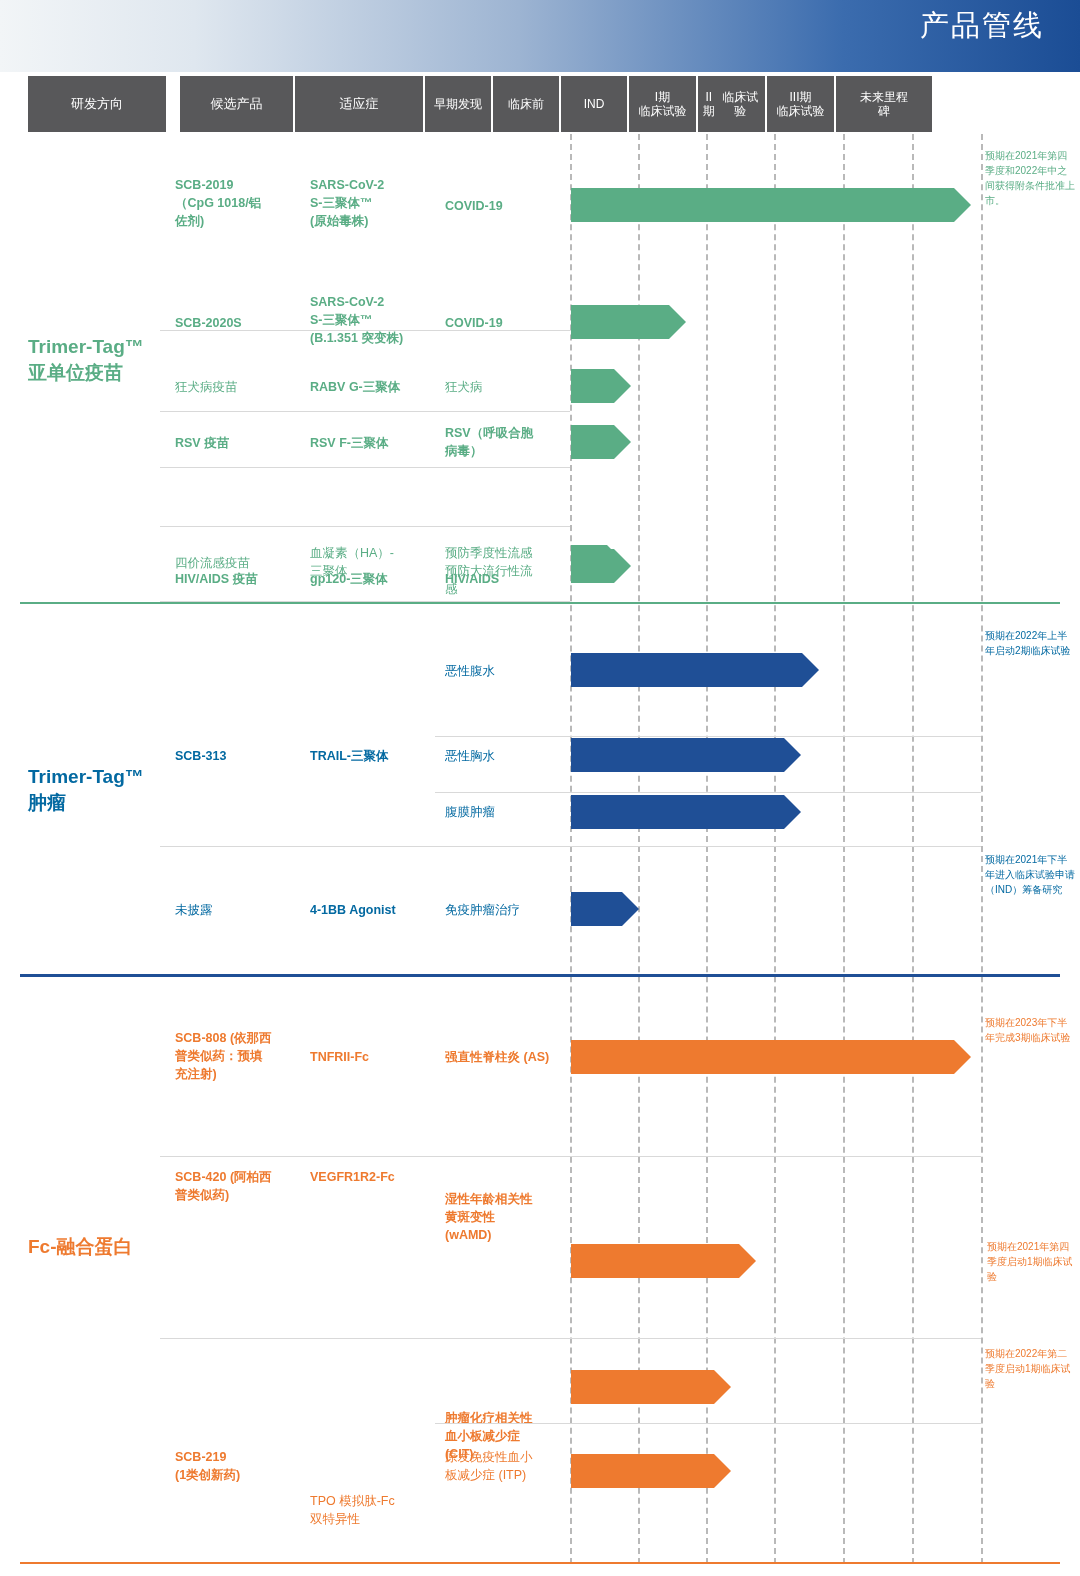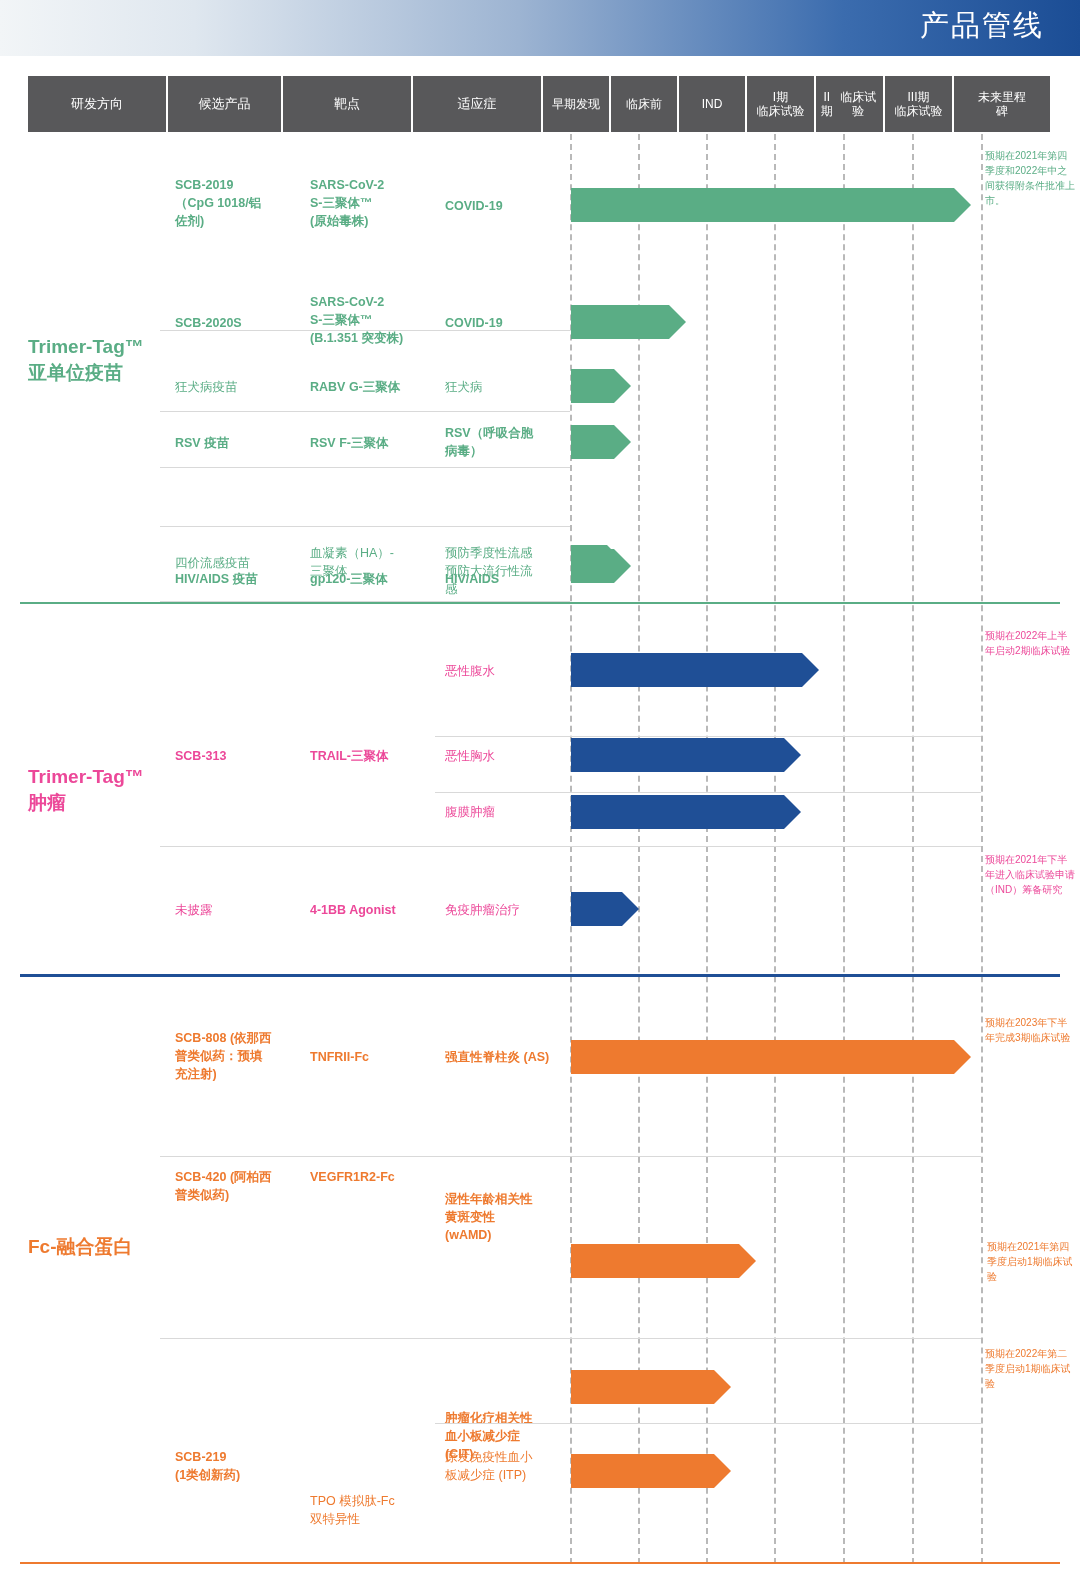--- a/index.html
+++ b/index.html
@@ -5,21 +5,21 @@
   html,body{margin:0;padding:0;}
   body{
     width:1080px;height:1576px;
     background:#ffffff;
     font-family:"Liberation Sans","DejaVu Sans",sans-serif;
     position:relative;
     overflow:hidden;
   }
   
   .banner{
-    position:absolute;left:0;top:0;width:1080px;height:56px;
+    position:absolute;left:0;top:0;width:1080px;height:72px;
     background:linear-gradient(90deg,#f2f5f7 0%,#dfe7ef 18%,#9db4d2 48%,#3b6cae 78%,#1b4d95 100%);
     text-align:right;
   }
   .banner-title{
     position:absolute;right:36px;top:6px;
     font-size:29px;color:#ffffff;letter-spacing:2px;
     font-weight:400;
   }
   
   .sheet{position:absolute;left:0;top:56px;width:1080px;height:1520px;}
@@ -51,36 +51,35 @@
   .mstone{position:absolute;font-size:10px;line-height:1.5;width:92px;}
   
   .bar{position:absolute;height:34px;}
   .bar > .body{position:absolute;left:0;top:0;bottom:0;}
   .bar > .tip{
     position:absolute;top:0;width:0;height:0;
     border-top:17px solid transparent;
     border-bottom:17px solid transparent;
   }
   .g-green{color:#5aad85;}
-  .g-blue{color:#ec4899;}
+  .g-blue{color:#0369a1;}
   .g-orange{color:#ee7a2f;}
 </style>
 </head>
 <body>
 
 <div class="banner">
   <div class="banner-title">产品管线</div>
 </div>
 
 <div class="sheet">
 
   <div class="hdr-row">
     <div class="hdr-cell" style="width:140px;text-align:right;">研发方向</div>
-    <div class="hdr-cell" style="width:115px;">候选产品</div>
-    <div class="hdr-cell" style="width:130px;">靶点</div>
+    <div class="hdr-cell" style="width:115px;margin-left:12px;">候选产品</div>
     <div class="hdr-cell" style="width:130px;">适应症</div>
     <div class="hdr-cell small" style="width:68px;">早期发现</div>
     <div class="hdr-cell small" style="width:68px;">临床前</div>
     <div class="hdr-cell small" style="width:68px;">IND</div>
     <div class="hdr-cell small" style="width:69px;flex-direction:column;">
       <span>I期</span>
       <span>临床试验</span>
     </div>
     <div class="hdr-cell small" style="width:69px;">
       <span>II期</span>

